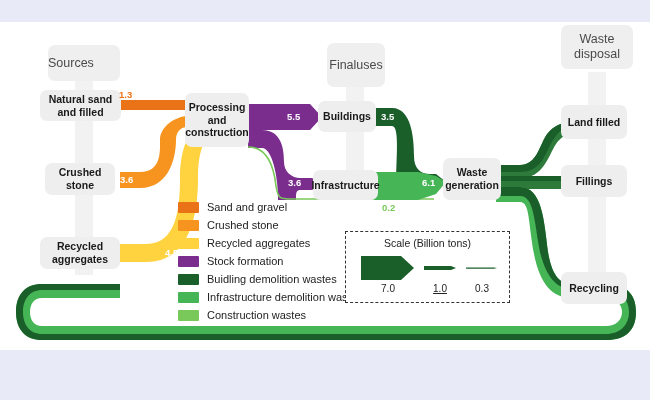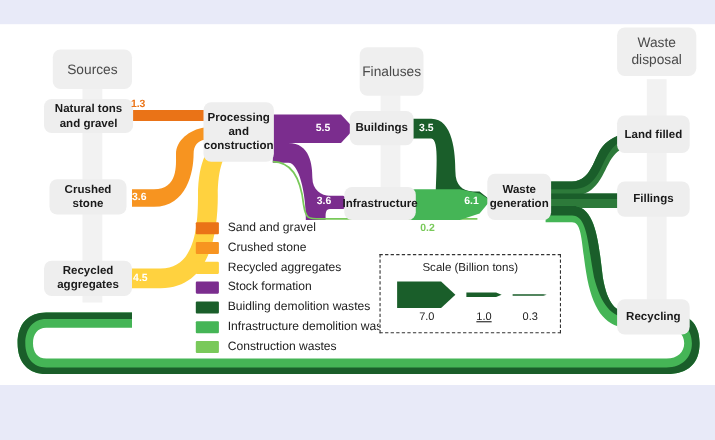--- a/index.html
+++ b/index.html
@@ -45,21 +45,21 @@
     line-height: 1.22;
     box-sizing: border-box;
     padding: 2px 3px;
   }
   .col-header {
     position: absolute;
     background: #efefef;
     border-radius: 7px;
     display: flex;
     align-items: center;
-    justify-content: center;
+    justify-content: flex-start;
     text-align: center;
     font-weight: normal;
     font-size: 12.5px;
     color: #4a4a4a;
     line-height: 1.2;
     box-sizing: border-box;
   }
   .flow-label {
     position: absolute;
     font-size: 9.5px;
@@ -165,21 +165,21 @@
     <span>Final</span>
     <span>uses</span>
   </div>
 
   <div class="col-header" style="left:561px; top:25px; width:72px; height:44px; flex-direction:column; justify-content:center;">
     <span>Waste</span>
     <span>disposal</span>
   </div>
 
   <div class="node" style="left:40px; top:90px; width:81px; height:31px;">
-    <span>Natural tons and gravel</span>
+    <span>Natural sand and filled</span>
   </div>
 
   <div class="node" style="left:45px; top:163px; width:70px; height:32px;">
     <span>Crushed stone</span>
   </div>
 
   <div class="node" style="left:40px; top:237px; width:80px; height:32px;">
     <span>Recycled aggregates</span>
   </div>
 
@@ -208,21 +208,21 @@
   </div>
 
   <div class="node" style="left:561px; top:272px; width:66px; height:32px;">
     <span>Recycling</span>
   </div>
 
   <div class="flow-label" style="left:119px; top:90px; color:#ea7317;">1.3</div>
 
   <div class="flow-label" style="left:120px; top:175px; color:#ffffff;">3.6</div>
 
-  <div class="flow-label" style="left:121px; top:248px; color:#ffffff;">4.5</div>
+  <div class="flow-label" style="left:121px; top:248px; color:#ffffff;padding-left:44px;">4.5</div>
 
   <div class="flow-label" style="left:287px; top:112px; color:#ffffff;">5.5</div>
 
   <div class="flow-label" style="left:288px; top:178px; color:#ffffff;">3.6</div>
 
   <div class="flow-label" style="left:381px; top:112px; color:#ffffff;">3.5</div>
 
   <div class="flow-label" style="left:381px; top:178px; color:#ffffff;padding-left:41px;">6.1</div>
 
   <div class="flow-label" style="left:382px; top:203px; color:#79c95a;">0.2</div>

